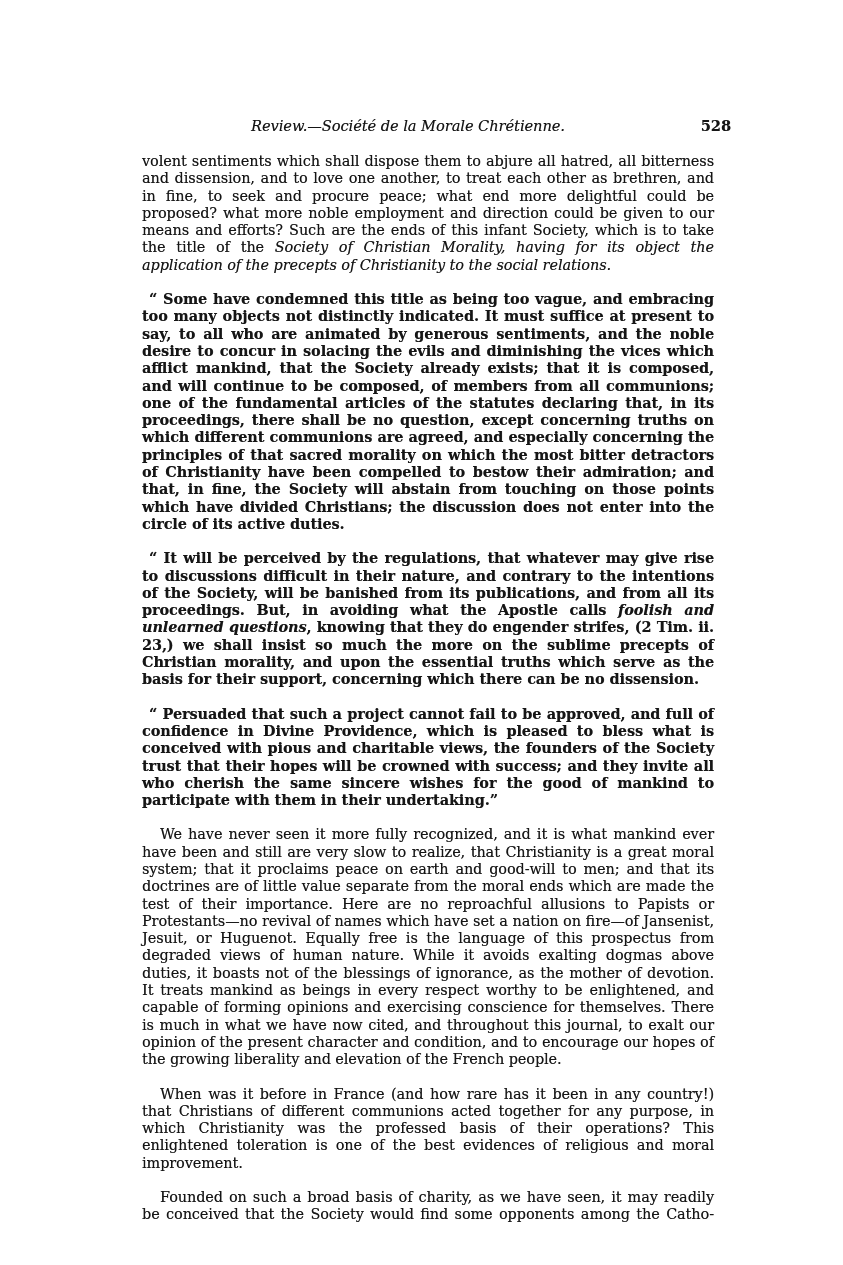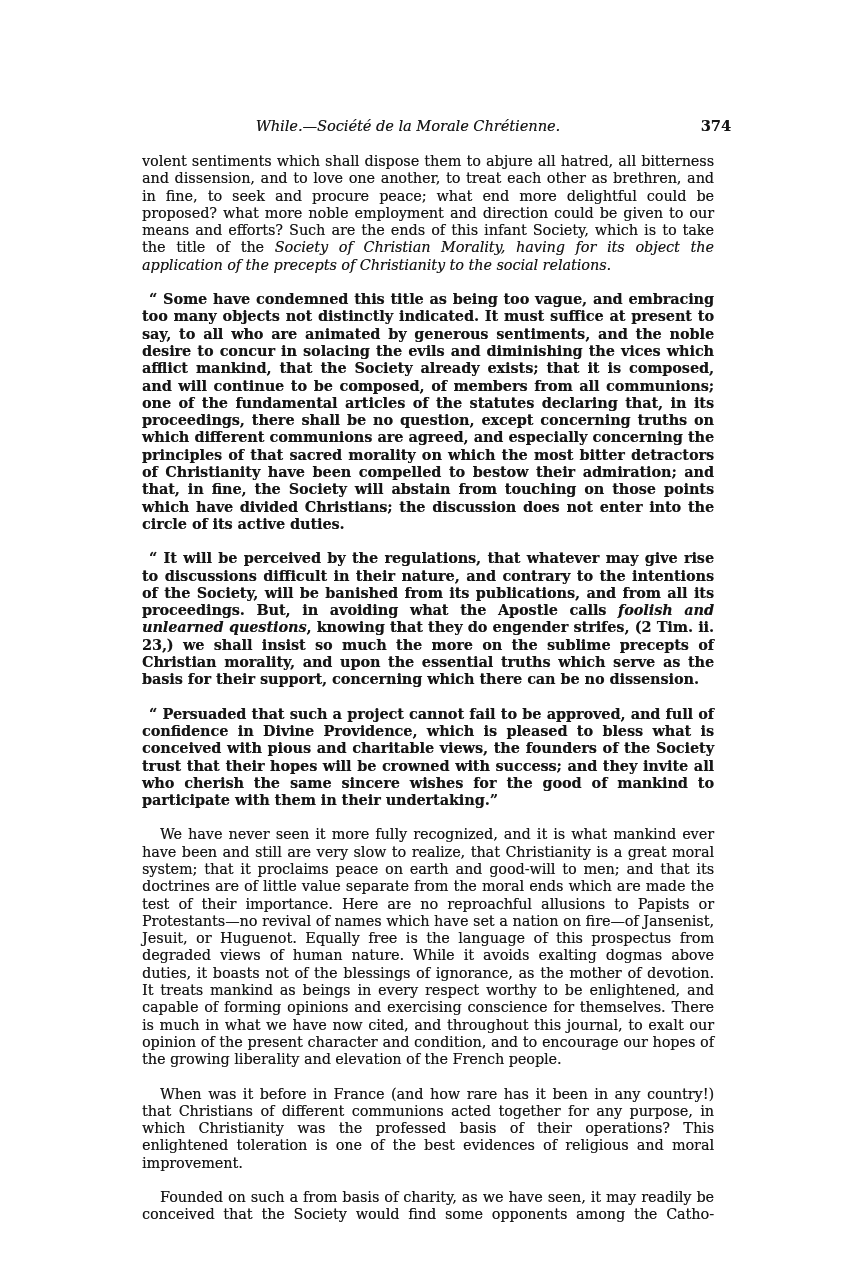--- a/index.html
+++ b/index.html
@@ -59,26 +59,26 @@
   .body-text p.gap-before { margin-top: 8px; }
   .body-text p.justify-last { text-align-last: justify; }
   .it { font-style: italic; }
 </style>
 </head>
 <body>
 
 <div class="page">
   <div class="content">
     <div class="header">
-      <span class="running-title">While.—Société de la Morale Chrétienne.</span>
-      <span class="page-number">374</span>
+      <span class="running-title">Review.—Société de la Morale Chrétienne.</span>
+      <span class="page-number">528</span>
     </div>
     <div class="body-text">
         <p class=""><span>volent sentiments which shall dispose them to abjure all hatred, all bitterness and dissension, and to love one another, to treat each other as brethren, and in fine, to seek and procure peace; what end more delightful could be proposed? what more noble employment and direction could be given to our means and efforts?  Such are the ends of this infant Society, which is to take the title of the </span><span class="it">Society of Christian Morality, having for its object the application of the precepts of Christianity to the social relations.</span></p>
         <p class="quote-indent"><span>“ Some have condemned this title as being too vague, and embracing too many objects not distinctly indicated.  It must suffice at present to say, to all who are animated by generous sentiments, and the noble desire to concur in solacing the evils and diminishing the vices which afflict mankind, that the Society already exists; that it is composed, and will continue to be composed, of members from all communions; one of the fundamental articles of the statutes declaring that, in its proceedings, there shall be no question, except concerning truths on which different communions are agreed, and especially concerning the principles of that sacred morality on which the most bitter detractors of Christianity have been compelled to bestow their admiration; and that, in fine, the Society will abstain from touching on those points which have divided Christians; the discussion does not enter into the circle of its active duties.</span></p>
         <p class="quote-indent"><span>“ It will be perceived by the regulations, that whatever may give rise to discussions difficult in their nature, and contrary to the intentions of the Society, will be banished from its publications, and from all its proceedings. But, in avoiding what the Apostle calls </span><span class="it">foolish and unlearned questions</span><span>, knowing that they do engender strifes, (2 Tim. ii. 23,) we shall insist so much the more on the sublime precepts of Christian morality, and upon the essential truths which serve as the basis for their support, concerning which there can be no dissension.</span></p>
         <p class="quote-indent"><span>“ Persuaded that such a project cannot fail to be approved, and full of confidence in Divine Providence, which is pleased to bless what is conceived with pious and charitable views, the founders of the Society trust that their hopes will be crowned with success; and they invite all who cherish the same sincere wishes for the good of mankind to participate with them in their undertaking.”</span></p>
         <p class="indent gap-before"><span>We have never seen it more fully recognized, and it is what mankind ever have been and still are very slow to realize, that Christianity is a great moral system; that it proclaims peace on earth and good-will to men; and that its doctrines are of little value separate from the moral ends which are made the test of their importance.  Here are no reproachful allusions to Papists or Protestants—no revival of names which have set a nation on fire—of Jansenist, Jesuit, or Huguenot.  Equally free is the language of this prospectus from degraded views of human nature.  While it avoids exalting dogmas above duties, it boasts not of the blessings of ignorance, as the mother of devotion.  It treats mankind as beings in every respect worthy to be enlightened, and capable of forming opinions and exercising conscience for themselves.  There is much in what we have now cited, and throughout this journal, to exalt our opinion of the present character and condition, and to encourage our hopes of the growing liberality and elevation of the French people.</span></p>
         <p class="indent"><span>When was it before in France (and how rare has it been in any country!) that Christians of different communions acted together for any purpose, in which Christianity was the professed basis of their operations?  This enlightened toleration is one of the best evidences of religious and moral improvement.</span></p>
-        <p class="indent justify-last"><span>Founded on such a from basis of charity, as we have seen, it may readily be conceived that the Society would find some opponents among the Catho-</span></p>
+        <p class="indent justify-last"><span>Founded on such a broad basis of charity, as we have seen, it may readily be conceived that the Society would find some opponents among the Catho-</span></p>
       </div>
   </div>
 </div>
 
 </body></html>

